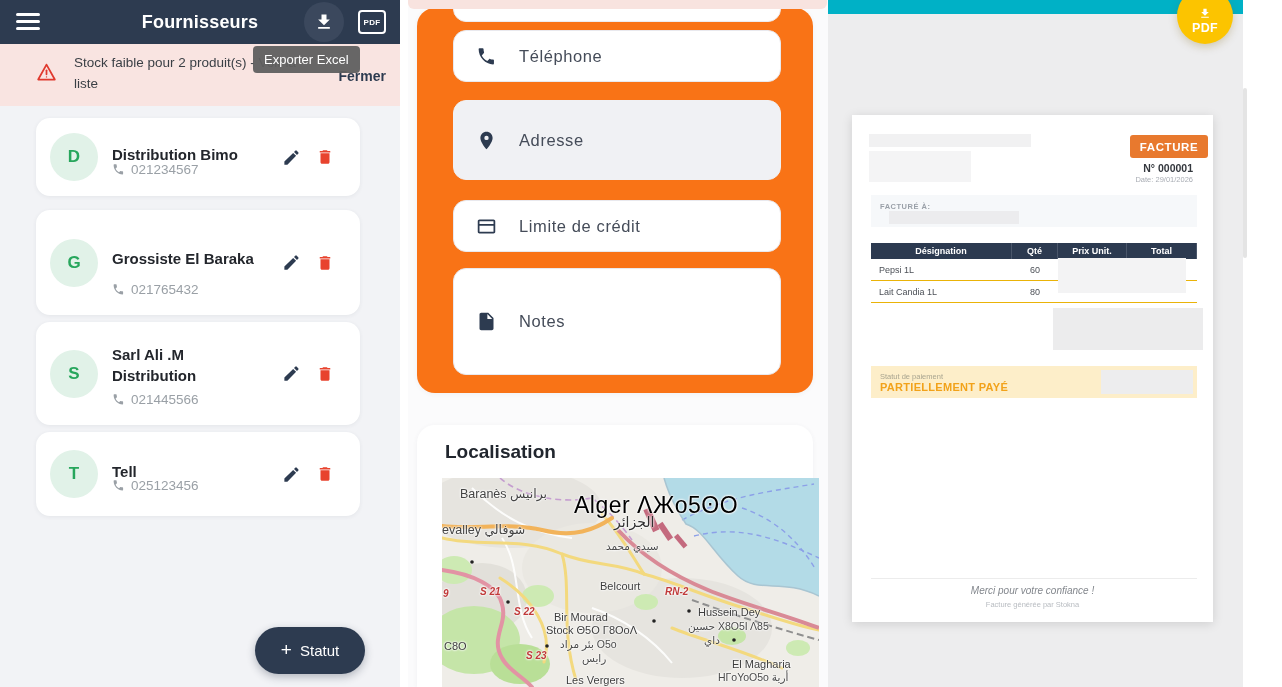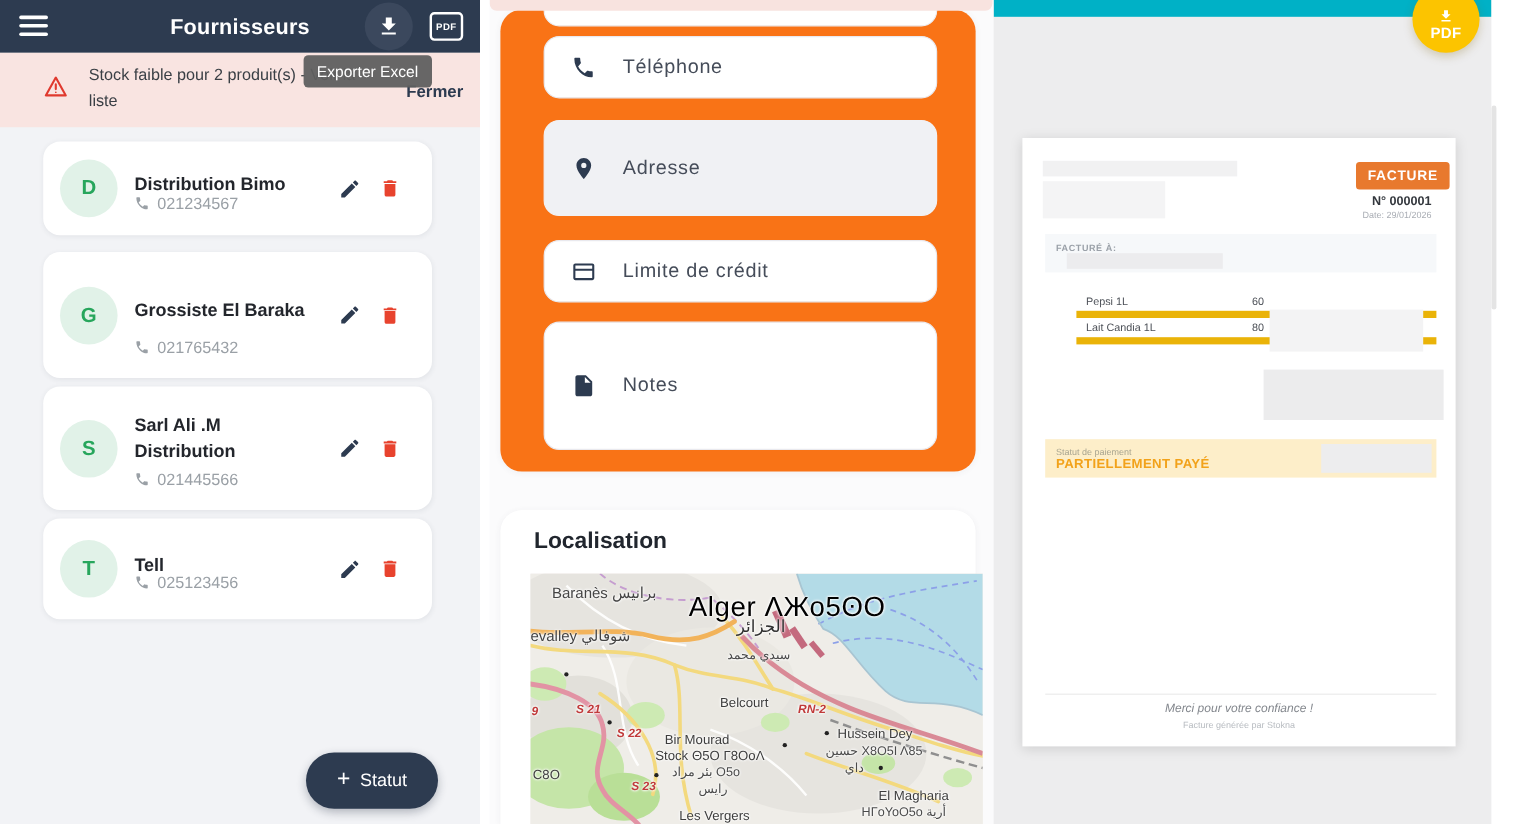--- a/index.html
+++ b/index.html
@@ -99,21 +99,21 @@
     border-radius:3px; color:#fff; font-size:11.5px; font-weight:700; letter-spacing:.6px;
     display:flex; align-items:center; justify-content:center; }
   .inv-num { position:absolute; right:20px; top:47px; font-size:10.5px; font-weight:700; color:#33373d; }
   .inv-date { position:absolute; right:20px; top:60px; font-size:7.5px; color:#a9adb4; }
   .billto { position:absolute; left:19px; top:80px; width:326px; height:32px; background:#f6f8fa; }
   .billto .bl { position:absolute; left:9px; top:7px; font-size:7.5px; font-weight:700;
     color:#9aa0a8; letter-spacing:.5px; }
   .inv-table { position:absolute; left:19px; top:128px; width:326px; font-size:9px; }
   .thead { display:flex; height:16px; background:#2c3a50; color:#fff; font-weight:700; }
   .thead span { display:flex; align-items:center; justify-content:center; border-right:1px solid #4a566a; }
-  .trow { display:flex; height:22px; border-bottom:6px solid #eab308; color:#4c5057;margin-left:26px; }
+  .trow { display:flex; height:22px; border-bottom:1px solid #eab308; color:#4c5057; }
   .col-des { width:141px; } .col-qty { width:46px; } .col-pu { width:69px; } .col-tot { width:70px; }
   .trow .col-des { display:flex; align-items:center; padding-left:8px; }
   .trow .col-qty { display:flex; align-items:center; justify-content:center; }
   .pay { position:absolute; left:19px; top:251px; width:326px; height:32px; background:#fdeec9; }
   .pay .plab { position:absolute; left:9px; top:6px; font-size:7.5px; color:#a9a590; }
   .pay .pstat { position:absolute; left:9px; top:15px; font-size:11px; font-weight:800;
     color:#f2a21a; letter-spacing:.3px; }
   .divider { position:absolute; left:19px; top:463px; width:326px; border-top:1px solid #ececec; }
   .thanks { position:absolute; left:0; top:470px; width:100%; text-align:center;
     font-size:10px; font-style:italic; color:#83878d; }
@@ -396,20 +396,26 @@
       <div class="badge">FACTURE</div>
       <div class="inv-num">N° 000001</div>
       <div class="inv-date">Date: 29/01/2026</div>
 
       <div class="billto">
         <span class="bl">FACTURÉ À:</span>
         <div class="ph" style="left:18px;top:16px;width:130px;height:13px;background:#ececee;"></div>
       </div>
 
       <div class="inv-table">
+        <div class="thead">
+          <span class="col-des">Désignation</span>
+          <span class="col-qty">Qté</span>
+          <span class="col-pu">Prix Unit.</span>
+          <span class="col-tot">Total</span>
+        </div>
         <div class="trow">
           <span class="col-des">Pepsi 1L</span>
           <span class="col-qty">60</span>
           <span class="col-pu"></span>
           <span class="col-tot"></span>
         </div>
         <div class="trow">
           <span class="col-des">Lait Candia 1L</span>
           <span class="col-qty">80</span>
           <span class="col-pu"></span>

